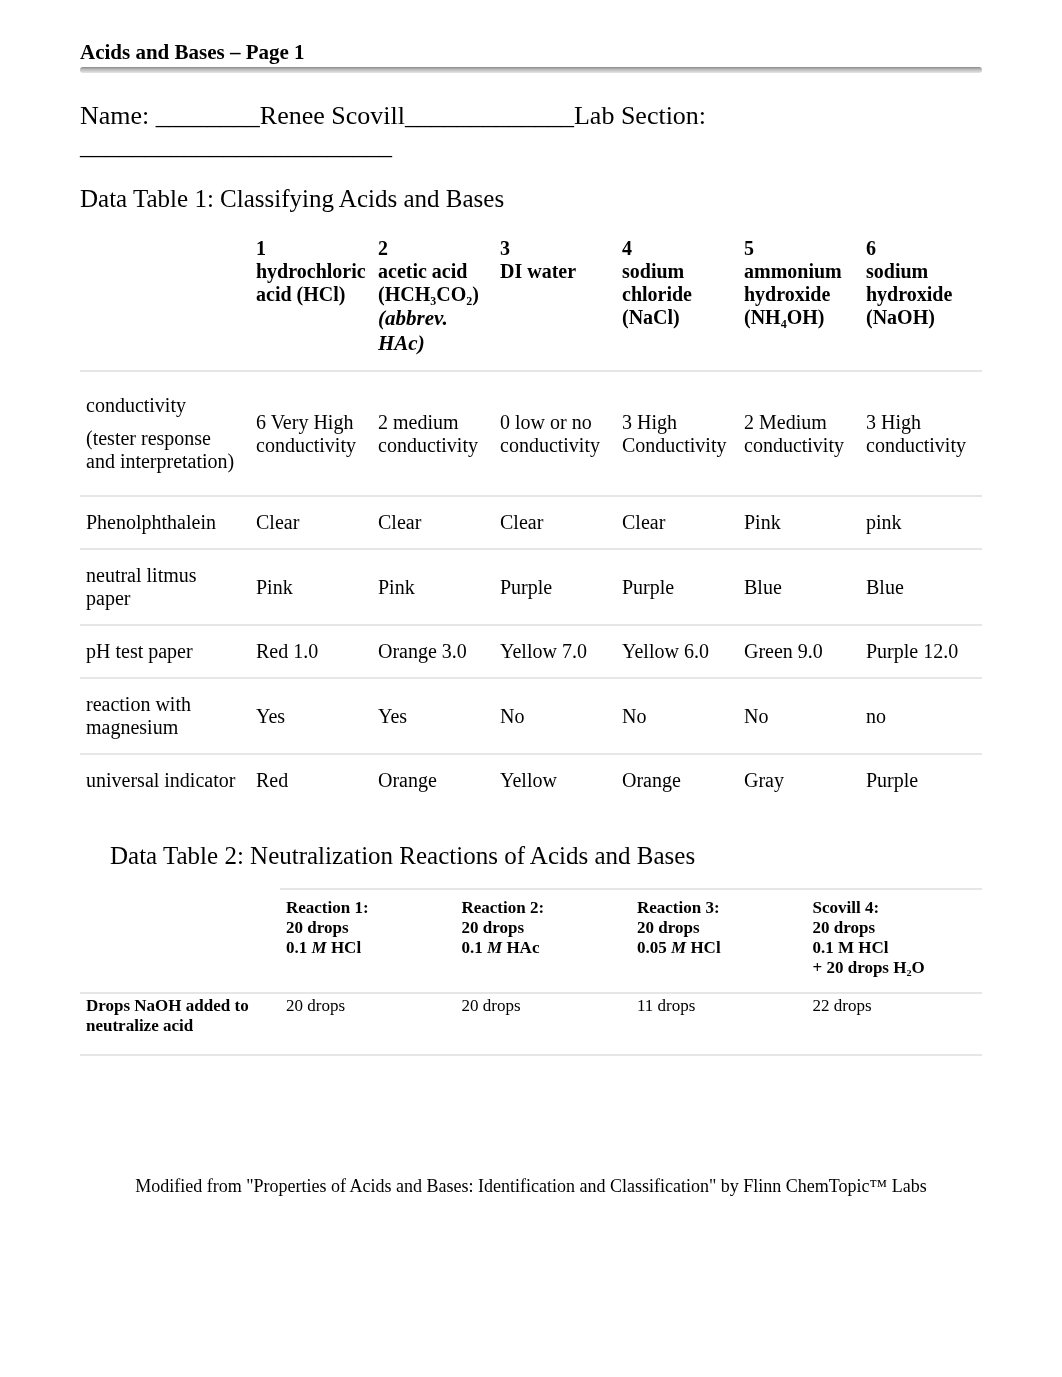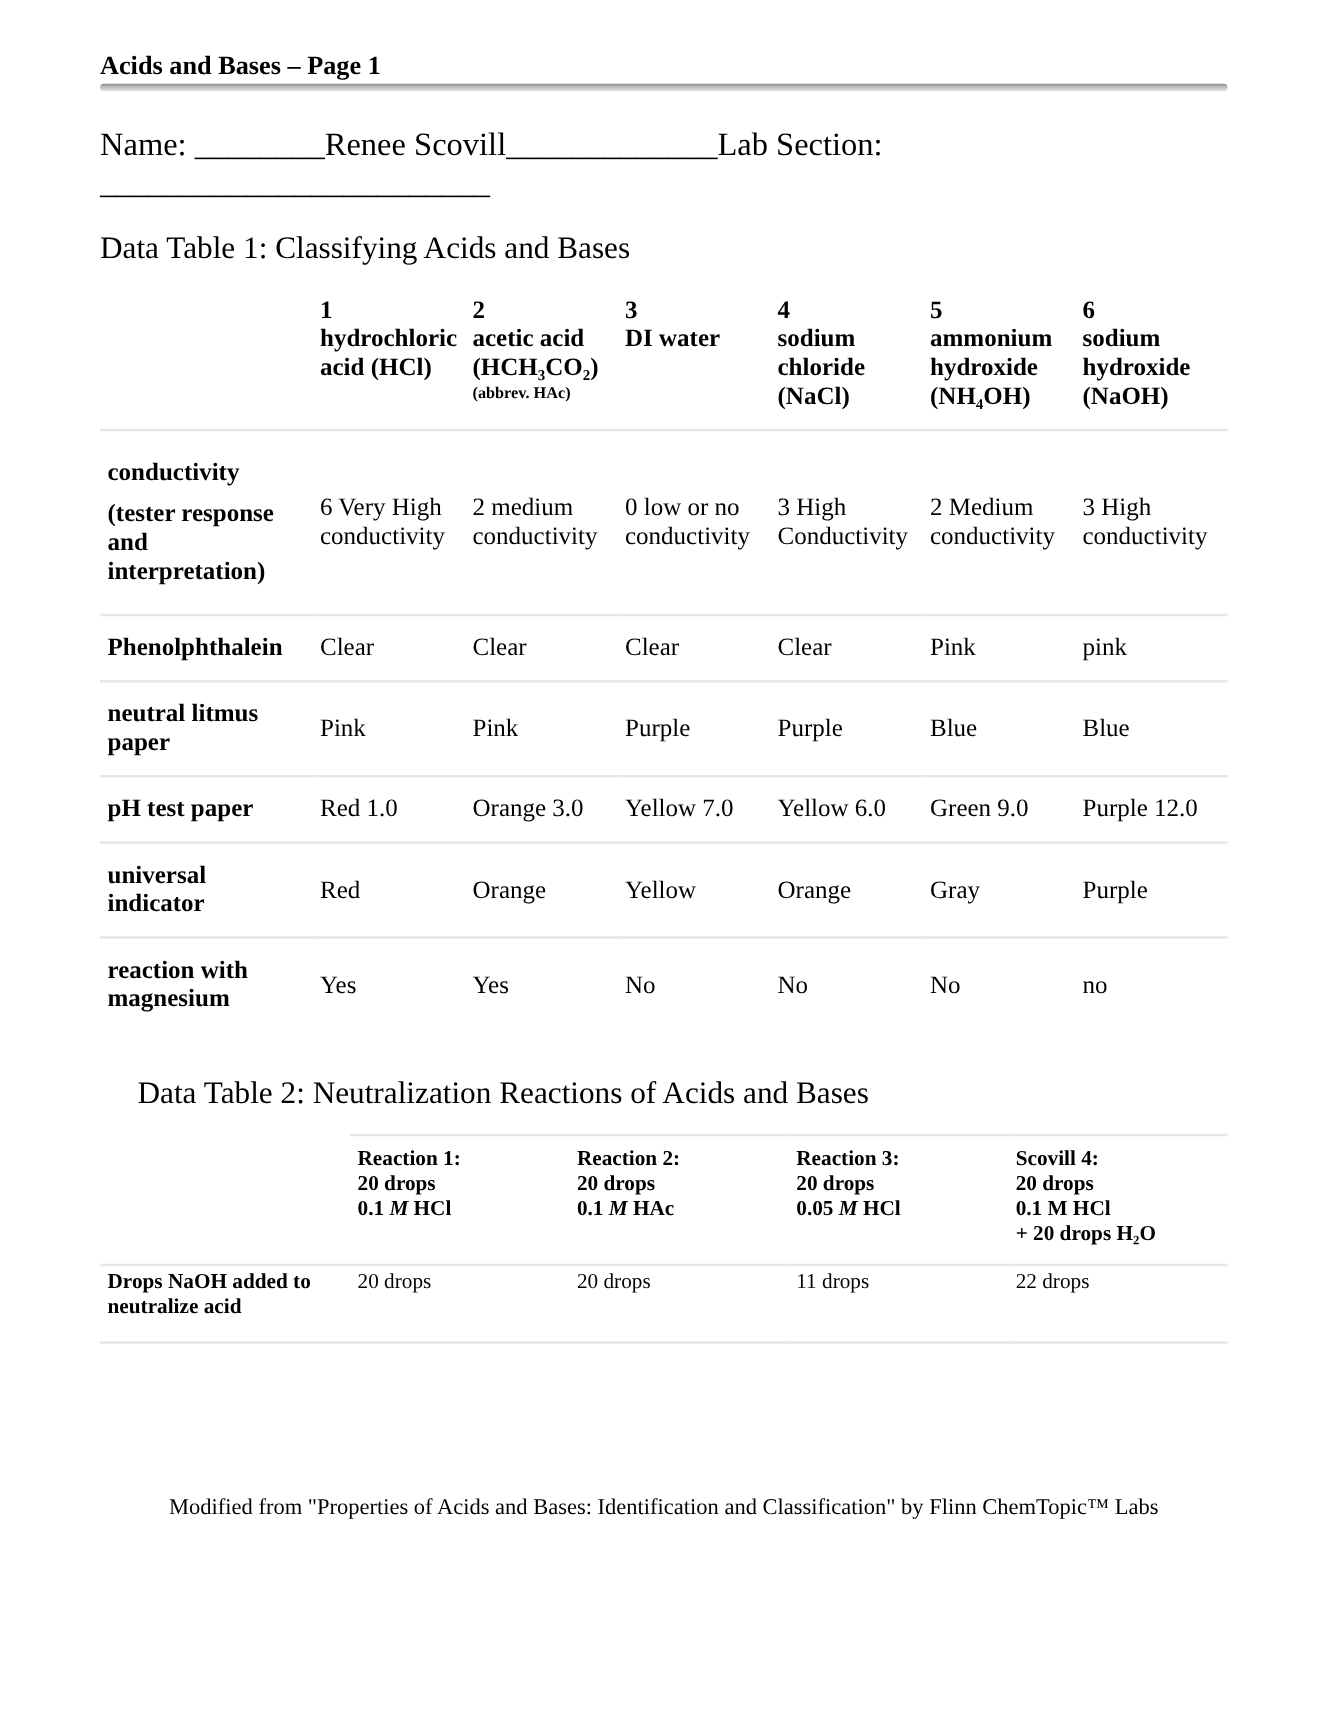--- a/index.html
+++ b/index.html
@@ -53,21 +53,21 @@
       vertical-align: middle;
       padding: 14px 6px;
       border-top: 2px solid #e6e6e6;
     }
     table.t1 tr.head td {
       vertical-align: top;
       padding: 6px 6px 14px 6px;
       font-weight: bold;
     }
     table.t1 td.rowhead {
-      font-weight: bold;
+      font-weight: normal;
       padding-right: 4px;
     }
 
     
     table.t1 tr.data td {
       background: #fff;
     }
     table.t1 tr.tall td { padding-top: 22px; padding-bottom: 22px; }
 
     
@@ -131,21 +131,21 @@
     <tbody>
         <tr class="head">
       <td class="rowhead"></td>
       <td>
         <div class="bold">1</div>
         <div class="bold">hydrochloric acid (HCl)</div>
       </td>
       <td>
         <div class="bold">2</div>
         <div class="bold">acetic acid (HCH₃CO₂)</div>
-        <div style="font-weight:bold;font-size:13px">(abbrev. HAc)</div>
+        <div style="font-style:italic;font-weight:bold;font-size:21px">(abbrev. HAc)</div>
       </td>
       <td>
         <div class="bold">3</div>
         <div class="bold">DI water</div>
       </td>
       <td>
         <div class="bold">4</div>
         <div class="bold">sodium chloride (NaCl)</div>
       </td>
       <td>
@@ -196,38 +196,38 @@
       <td class="rowhead">pH test paper</td>
       <td>Red 1.0</td>
       <td>Orange 3.0</td>
       <td>Yellow 7.0</td>
       <td>Yellow 6.0</td>
       <td>Green 9.0</td>
       <td>Purple 12.0</td>
     </tr>
 
     <tr class="data">
+      <td class="rowhead">reaction with magnesium</td>
+      <td>Yes</td>
+      <td>Yes</td>
+      <td>No</td>
+      <td>No</td>
+      <td>No</td>
+      <td>no</td>
+    </tr>
+
+    <tr class="data">
       <td class="rowhead">universal indicator</td>
       <td>Red</td>
       <td>Orange</td>
       <td>Yellow</td>
       <td>Orange</td>
       <td>Gray</td>
       <td>Purple</td>
     </tr>
-
-    <tr class="data">
-      <td class="rowhead">reaction with magnesium</td>
-      <td>Yes</td>
-      <td>Yes</td>
-      <td>No</td>
-      <td>No</td>
-      <td>No</td>
-      <td>no</td>
-    </tr>
   </tbody>
     </table>
 
   <div class="h2 indent mt">Data Table 2: Neutralization Reactions of Acids and Bases</div>
 
   <table class="t2">
     <colgroup>
       <col class="rowhead">
         <col>
         <col>

